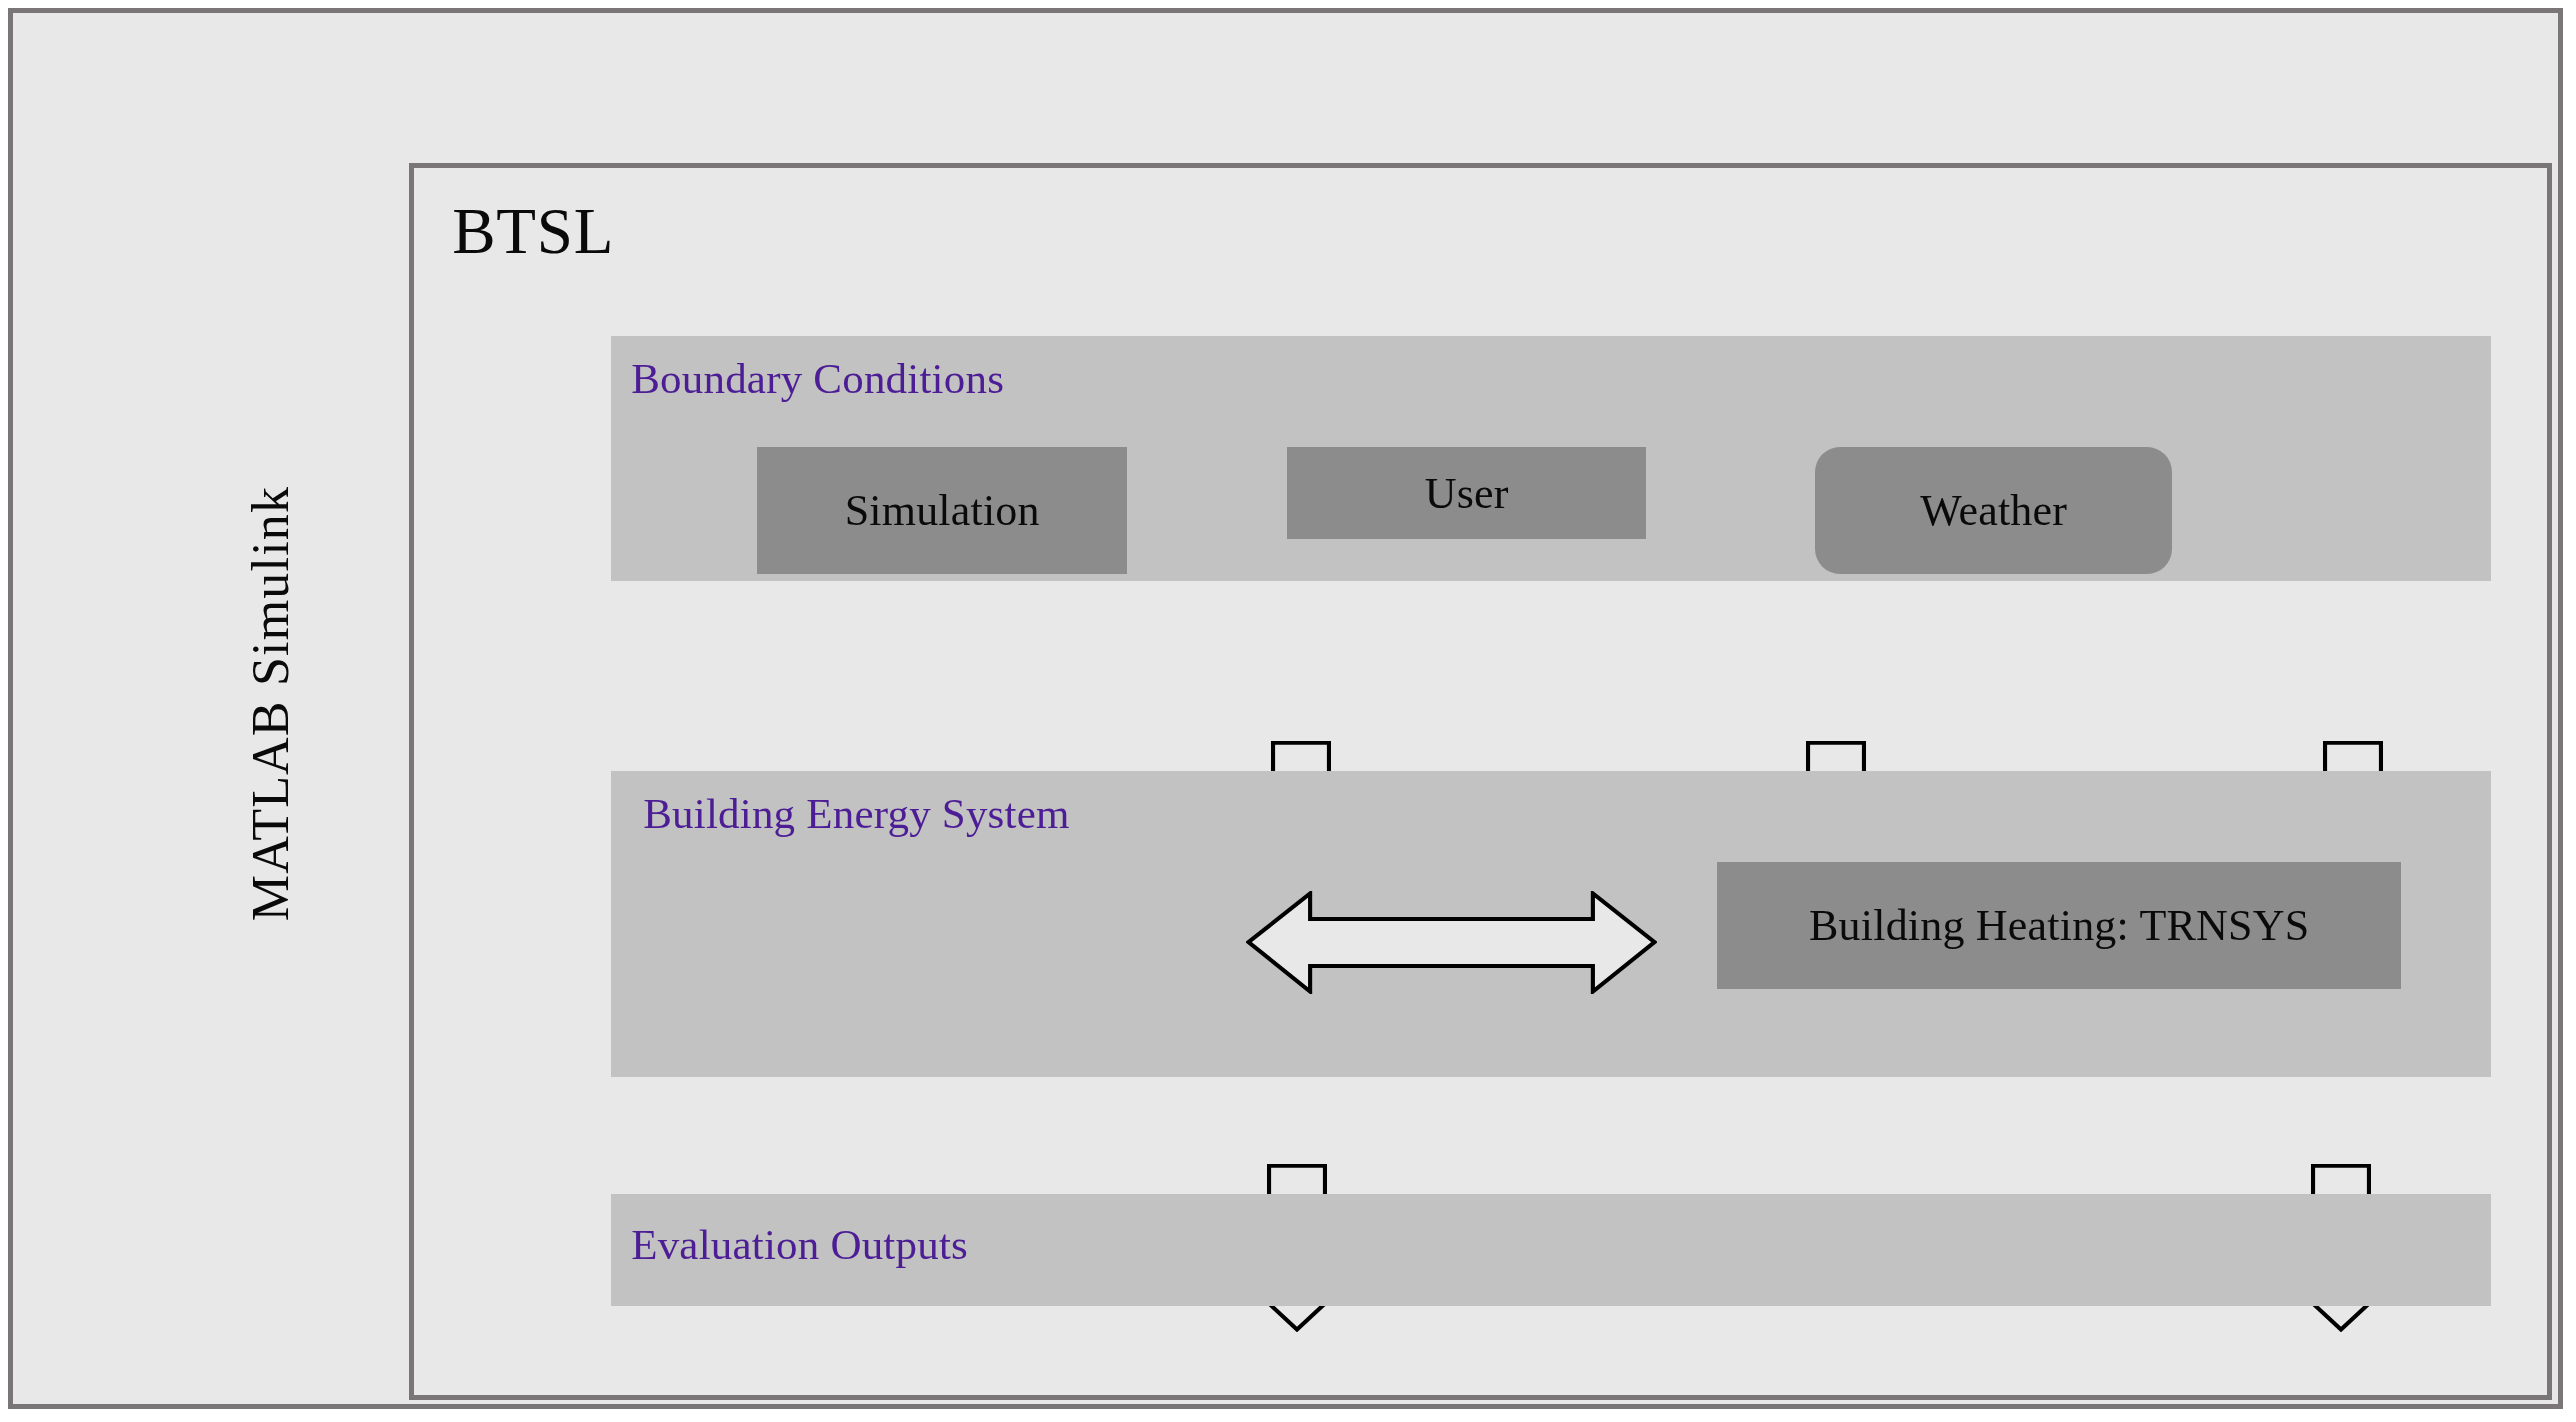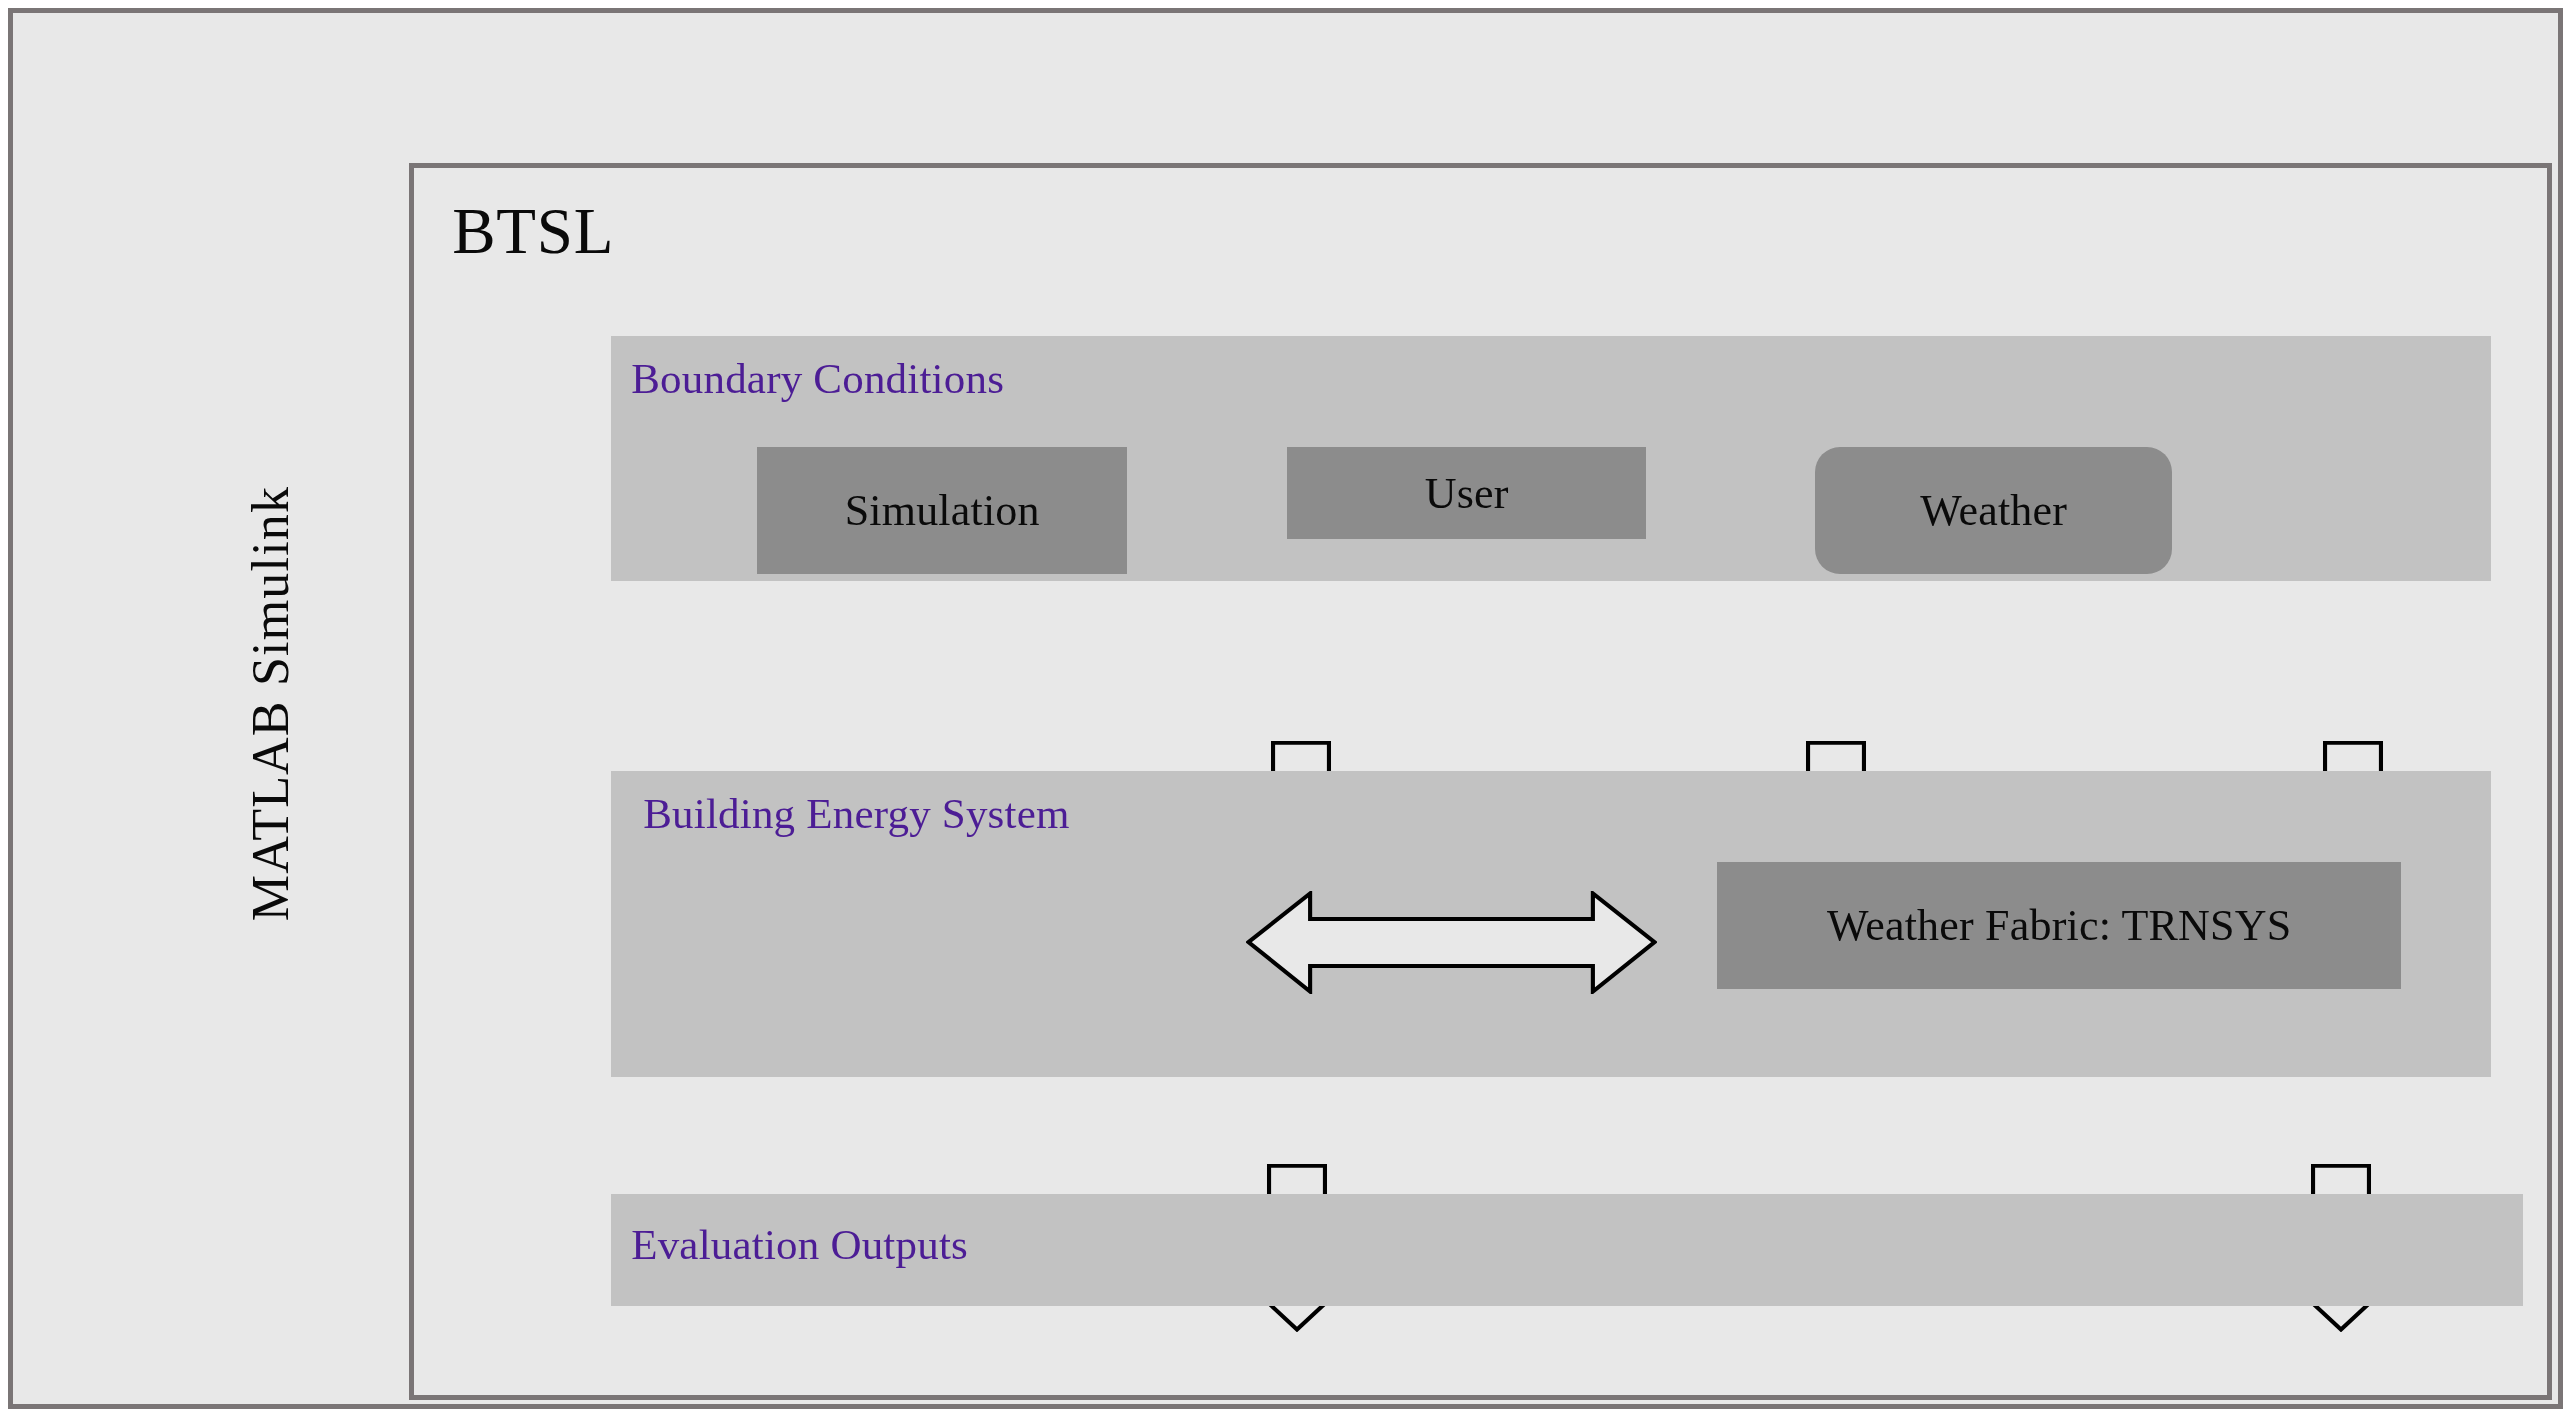--- a/index.html
+++ b/index.html
@@ -81,21 +81,21 @@
   .band-label {
     position: absolute;
     font-size: 43px;
     color: #4c1d95;
     white-space: nowrap;
     letter-spacing: 0.2px;
   }
 
   #band-boundary   { left: 197px; top: 168px;  width: 1880px; height: 245px; }
   #band-energy     { left: 197px; top: 603px;  width: 1880px; height: 306px; }
-  #band-evaluation { left: 197px; top: 1026px; width: 1880px; height: 112px; padding-left: 32px; }
+  #band-evaluation { left: 197px; top: 1026px; width: 1880px; height: 112px; }
 
   
   .sub-box {
     position: absolute;
     background: #8c8c8c;
     display: flex;
     align-items: center;
     justify-content: center;
     font-size: 44px;
     color: #0a0a0a;
@@ -164,21 +164,21 @@
         <svg viewBox="0 0 180 205" preserveAspectRatio="none">
           <polygon points="56,2 124,2 124,120 178,120 90,202 2,120 56,120" fill="#e8e8e8" stroke="#000000" stroke-width="5" stroke-linejoin="miter"></polygon>
         </svg>
       </div>
 
       <div class="band" id="band-energy">
         <div class="band-label" style="left:32px; top:18px;">Building Energy System</div>
       </div>
 
 
-      <div class="sub-box" id="box-fabric">Weather Fabric: TRNSYS</div>
+      <div class="sub-box" id="box-fabric">Building Heating: TRNSYS</div>
 
       <div class="arrow" id="arrow-bidirectional">
         <svg viewBox="0 0 500 125" preserveAspectRatio="none">
           <polygon points="3,62 78,3 78,34 422,34 422,3 497,62 422,122 422,91 78,91 78,122" fill="#e8e8e8" stroke="#000000" stroke-width="5" stroke-linejoin="miter"></polygon>
         </svg>
       </div>
 
       <div class="arrow" id="arrow-heating-down">
         <svg viewBox="0 0 180 205" preserveAspectRatio="none">
           <polygon points="56,2 124,2 124,120 178,120 90,202 2,120 56,120" fill="#e8e8e8" stroke="#000000" stroke-width="5" stroke-linejoin="miter"></polygon>

